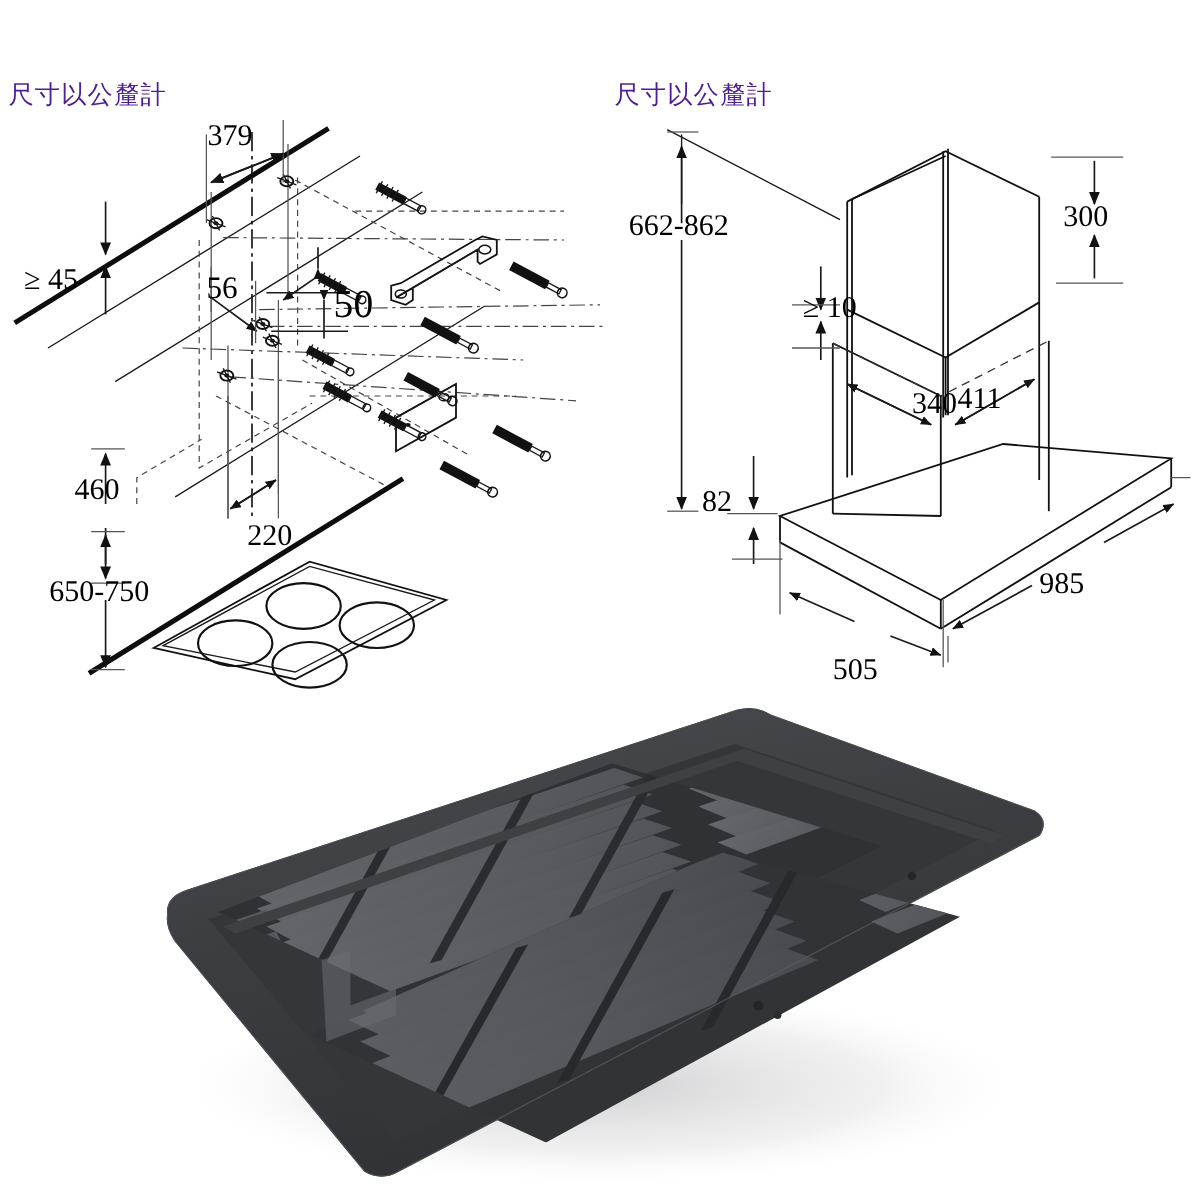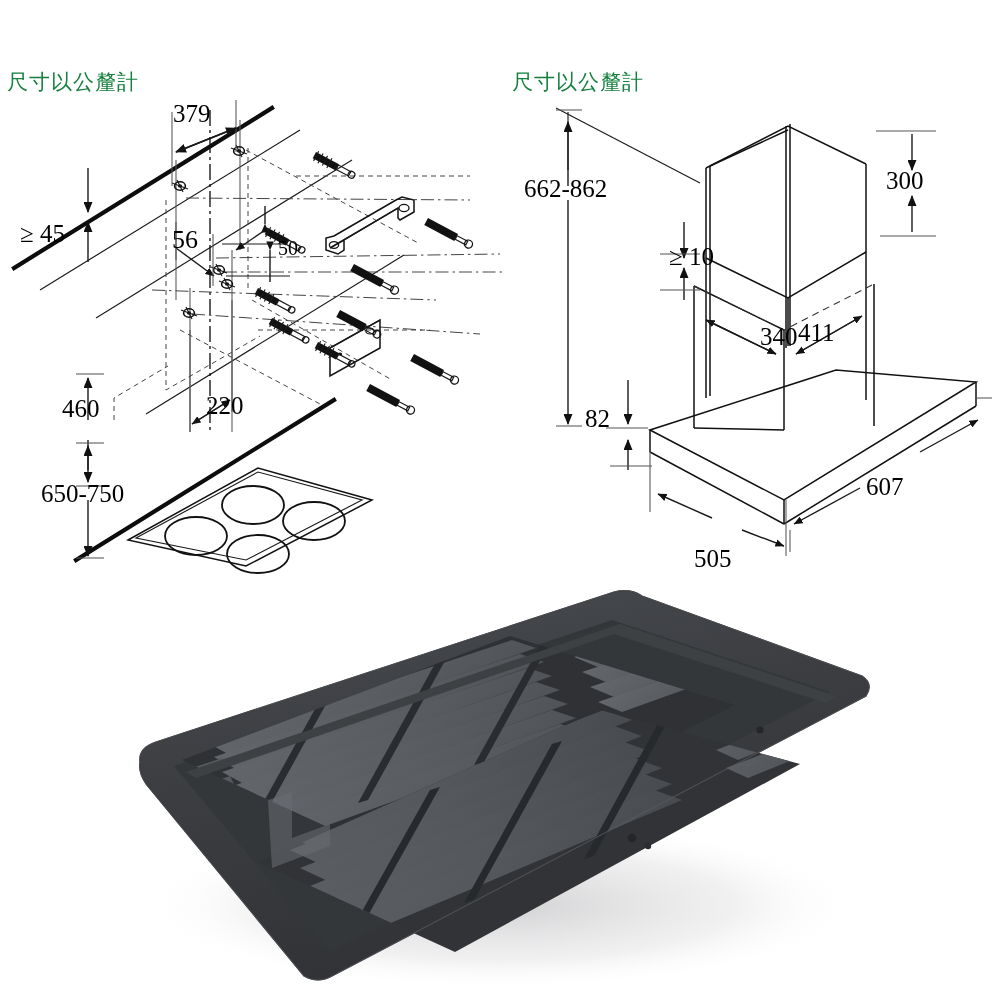--- a/index.html
+++ b/index.html
@@ -14,22 +14,22 @@
   .dim-label{
     position:absolute;
     color:#000000;
     font-family:Liberation Serif, serif;
     white-space:nowrap;
     line-height:1;
     user-select:none;
   }
   .note-title{
     position:absolute;
-    color:#15803d;
-    font-family:Liberation Sans, sans-serif;
+    color:#4c1d95;
+    font-family:Liberation Mono, monospace;
     font-size:21px;
     letter-spacing:1px;
     white-space:nowrap;
     line-height:1;
   }
   svg{display:block;}
   .ln{fill:none;stroke:#111;stroke-width:1.5;}
   .ln-thick{fill:none;stroke:#0d0d0d;stroke-width:4.2;stroke-linecap:square;}
   .ln-thin{fill:none;stroke:#1a1a1a;stroke-width:1.15;}
   .ln-dim{fill:none;stroke:#1a1a1a;stroke-width:1.4;}
@@ -442,35 +442,35 @@
              Q874,684 866,696 L332,976 Q318,984 304,976 L146,784 Q138,772 140,762 Z" fill="none" stroke="#5a5d61" stroke-width="1.1" opacity="0.7"></path>
   </g>
 </svg>
 
 <div class="dim-label" style="left:173px;top:101px;font-size:25px;">379</div>
 
 <div class="dim-label" style="left:20px;top:185px;font-size:25px;margin-top:36px;">≥ 45</div>
 
 <div class="dim-label" style="left:172px;top:227px;font-size:26px;text-align:right;">56</div>
 
-<div class="dim-label" style="left:278px;top:238px;font-size:20px;">50</div>
+<div class="dim-label" style="left:278px;top:238px;font-size:33px;">50</div>
 
 <div class="dim-label" style="left:62px;top:396px;font-size:25px;">460</div>
 
-<div class="dim-label" style="left:206px;top:393px;font-size:25px;">220</div>
+<div class="dim-label" style="left:206px;top:434px;font-size:25px;">220</div>
 
 <div class="dim-label" style="left:41px;top:481px;font-size:25px;">650-750</div>
 
 <div class="dim-label" style="left:524px;top:176px;font-size:25px;">662-862</div>
 
 <div class="dim-label" style="left:886px;top:168px;font-size:25px;">300</div>
 
 <div class="dim-label" style="left:623px;top:244px;font-size:25px;margin-left:46px;">≥ 10</div>
 
 <div class="dim-label" style="left:728px;top:324px;font-size:25px;margin-left:32px;">340</div>
 
 <div class="dim-label" style="left:798px;top:320px;font-size:25px;">411</div>
 
 <div class="dim-label" style="left:585px;top:406px;font-size:25px;">82</div>
 
 <div class="dim-label" style="left:694px;top:502px;font-size:25px;margin-top:44px;">505</div>
 
-<div class="dim-label" style="left:866px;top:474px;font-size:25px;">607</div>
+<div class="dim-label" style="left:866px;top:474px;font-size:25px;">985</div>
 
 </body></html>

